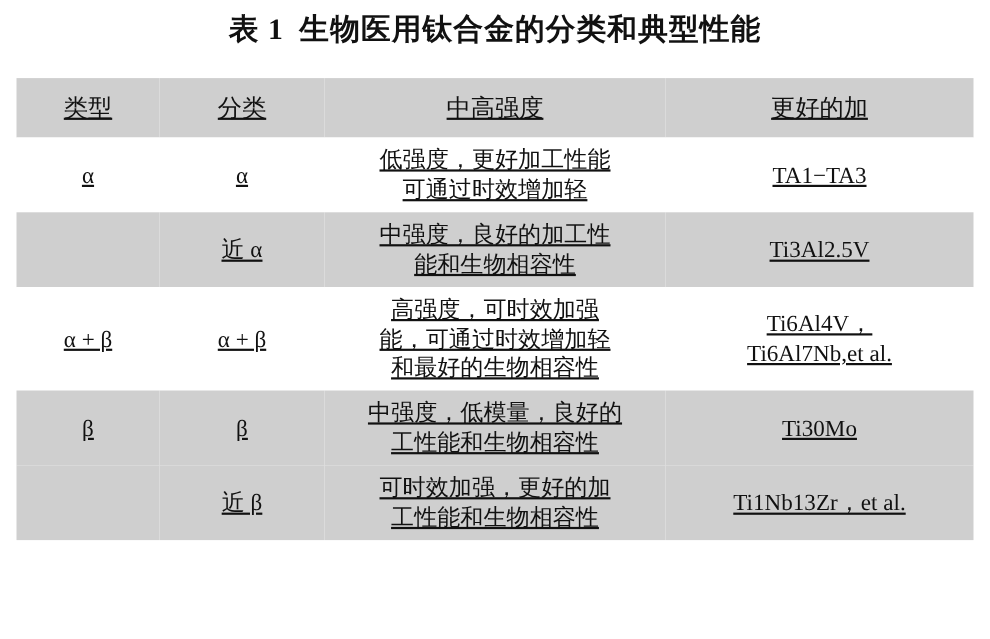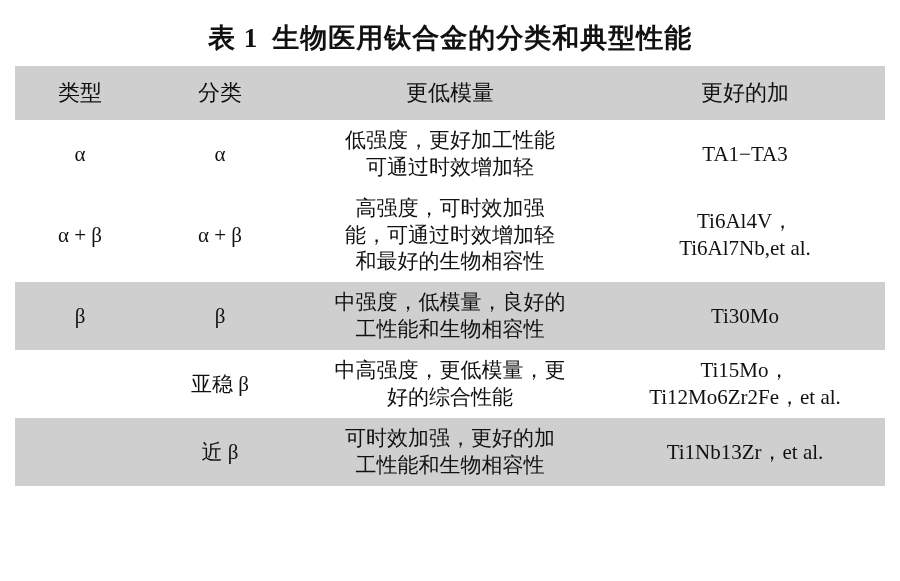--- a/index.html
+++ b/index.html
@@ -18,33 +18,34 @@
     width: 900px;
     height: 581px;
     position: relative;
     box-sizing: border-box;
   }
   .table-caption {
     text-align: center;
     font-size: 27px;
     font-weight: bold;
     letter-spacing: 1px;
-    padding-top: 20px;
+    padding-top: 8px;
     padding-bottom: 10px;
     font-family: "Liberation Serif", "DejaVu Serif", serif;
     border-radius: 26px;
   }
   .caption-num {
     margin-right: 14px;
   }
   table.data-table {
     border-collapse: collapse;
     width: 870px;
-    margin: 0 auto;
+    margin: 17px auto;
     table-layout: fixed;
+    text-decoration: underline;
   }
   table.data-table col.c1 { width: 130px; }
   table.data-table col.c2 { width: 150px; }
   table.data-table col.c3 { width: 310px; }
   table.data-table col.c4 { width: 280px; }
 
   table.data-table th,
   table.data-table td {
     border: none;
     padding: 4px 6px;
@@ -95,38 +96,49 @@
     <colgroup>
       <col class="c1">
         <col class="c2">
         <col class="c3">
         <col class="c4">
     </colgroup>
     <thead>
       <tr>
         <th>类型</th>
         <th>分类</th>
-        <th>更低模量</th>
+        <th>中高强度</th>
         <th>更好的加</th>
       </tr>
     </thead>
     <tbody>
 
       <tr class="plain row-h-2">
         <td class="cell-type">α</td>
         <td class="cell-class">α</td>
         <td class="cell-props">
           <span class="multiline">低强度，更好加工性能</span>
           <span class="multiline">可通过时效增加轻</span>
         </td>
         <td class="cell-alloy">
           <span class="multiline">TA1−TA3</span>
         </td>
       </tr>
 
+      <tr class="shade row-h-2">
+        <td class="cell-type"></td>
+        <td class="cell-class">近 α</td>
+        <td class="cell-props">
+          <span class="multiline">中强度，良好的加工性</span>
+          <span class="multiline">能和生物相容性</span>
+        </td>
+        <td class="cell-alloy">
+          <span class="multiline">Ti3Al2.5V</span>
+        </td>
+      </tr>
 
       <tr class="plain row-h-3">
         <td class="cell-type">α + β</td>
         <td class="cell-class">α + β</td>
         <td class="cell-props">
           <span class="multiline">高强度，可时效加强</span>
           <span class="multiline">能，可通过时效增加轻</span>
           <span class="multiline">和最好的生物相容性</span>
         </td>
         <td class="cell-alloy">
@@ -140,32 +152,20 @@
         <td class="cell-class">β</td>
         <td class="cell-props">
           <span class="multiline">中强度，低模量，良好的</span>
           <span class="multiline">工性能和生物相容性</span>
         </td>
         <td class="cell-alloy">
           <span class="multiline">Ti30Mo</span>
         </td>
       </tr>
 
-      <tr class="plain row-h-2">
-        <td class="cell-type"></td>
-        <td class="cell-class">亚稳 β</td>
-        <td class="cell-props">
-          <span class="multiline">中高强度，更低模量，更</span>
-          <span class="multiline">好的综合性能</span>
-        </td>
-        <td class="cell-alloy">
-          <span class="multiline">Ti15Mo，</span>
-          <span class="multiline">Ti12Mo6Zr2Fe，et al.</span>
-        </td>
-      </tr>
 
       <tr class="shade row-h-2">
         <td class="cell-type"></td>
         <td class="cell-class">近 β</td>
         <td class="cell-props">
           <span class="multiline">可时效加强，更好的加</span>
           <span class="multiline">工性能和生物相容性</span>
         </td>
         <td class="cell-alloy">
           <span class="multiline">Ti1Nb13Zr，et al.</span>

